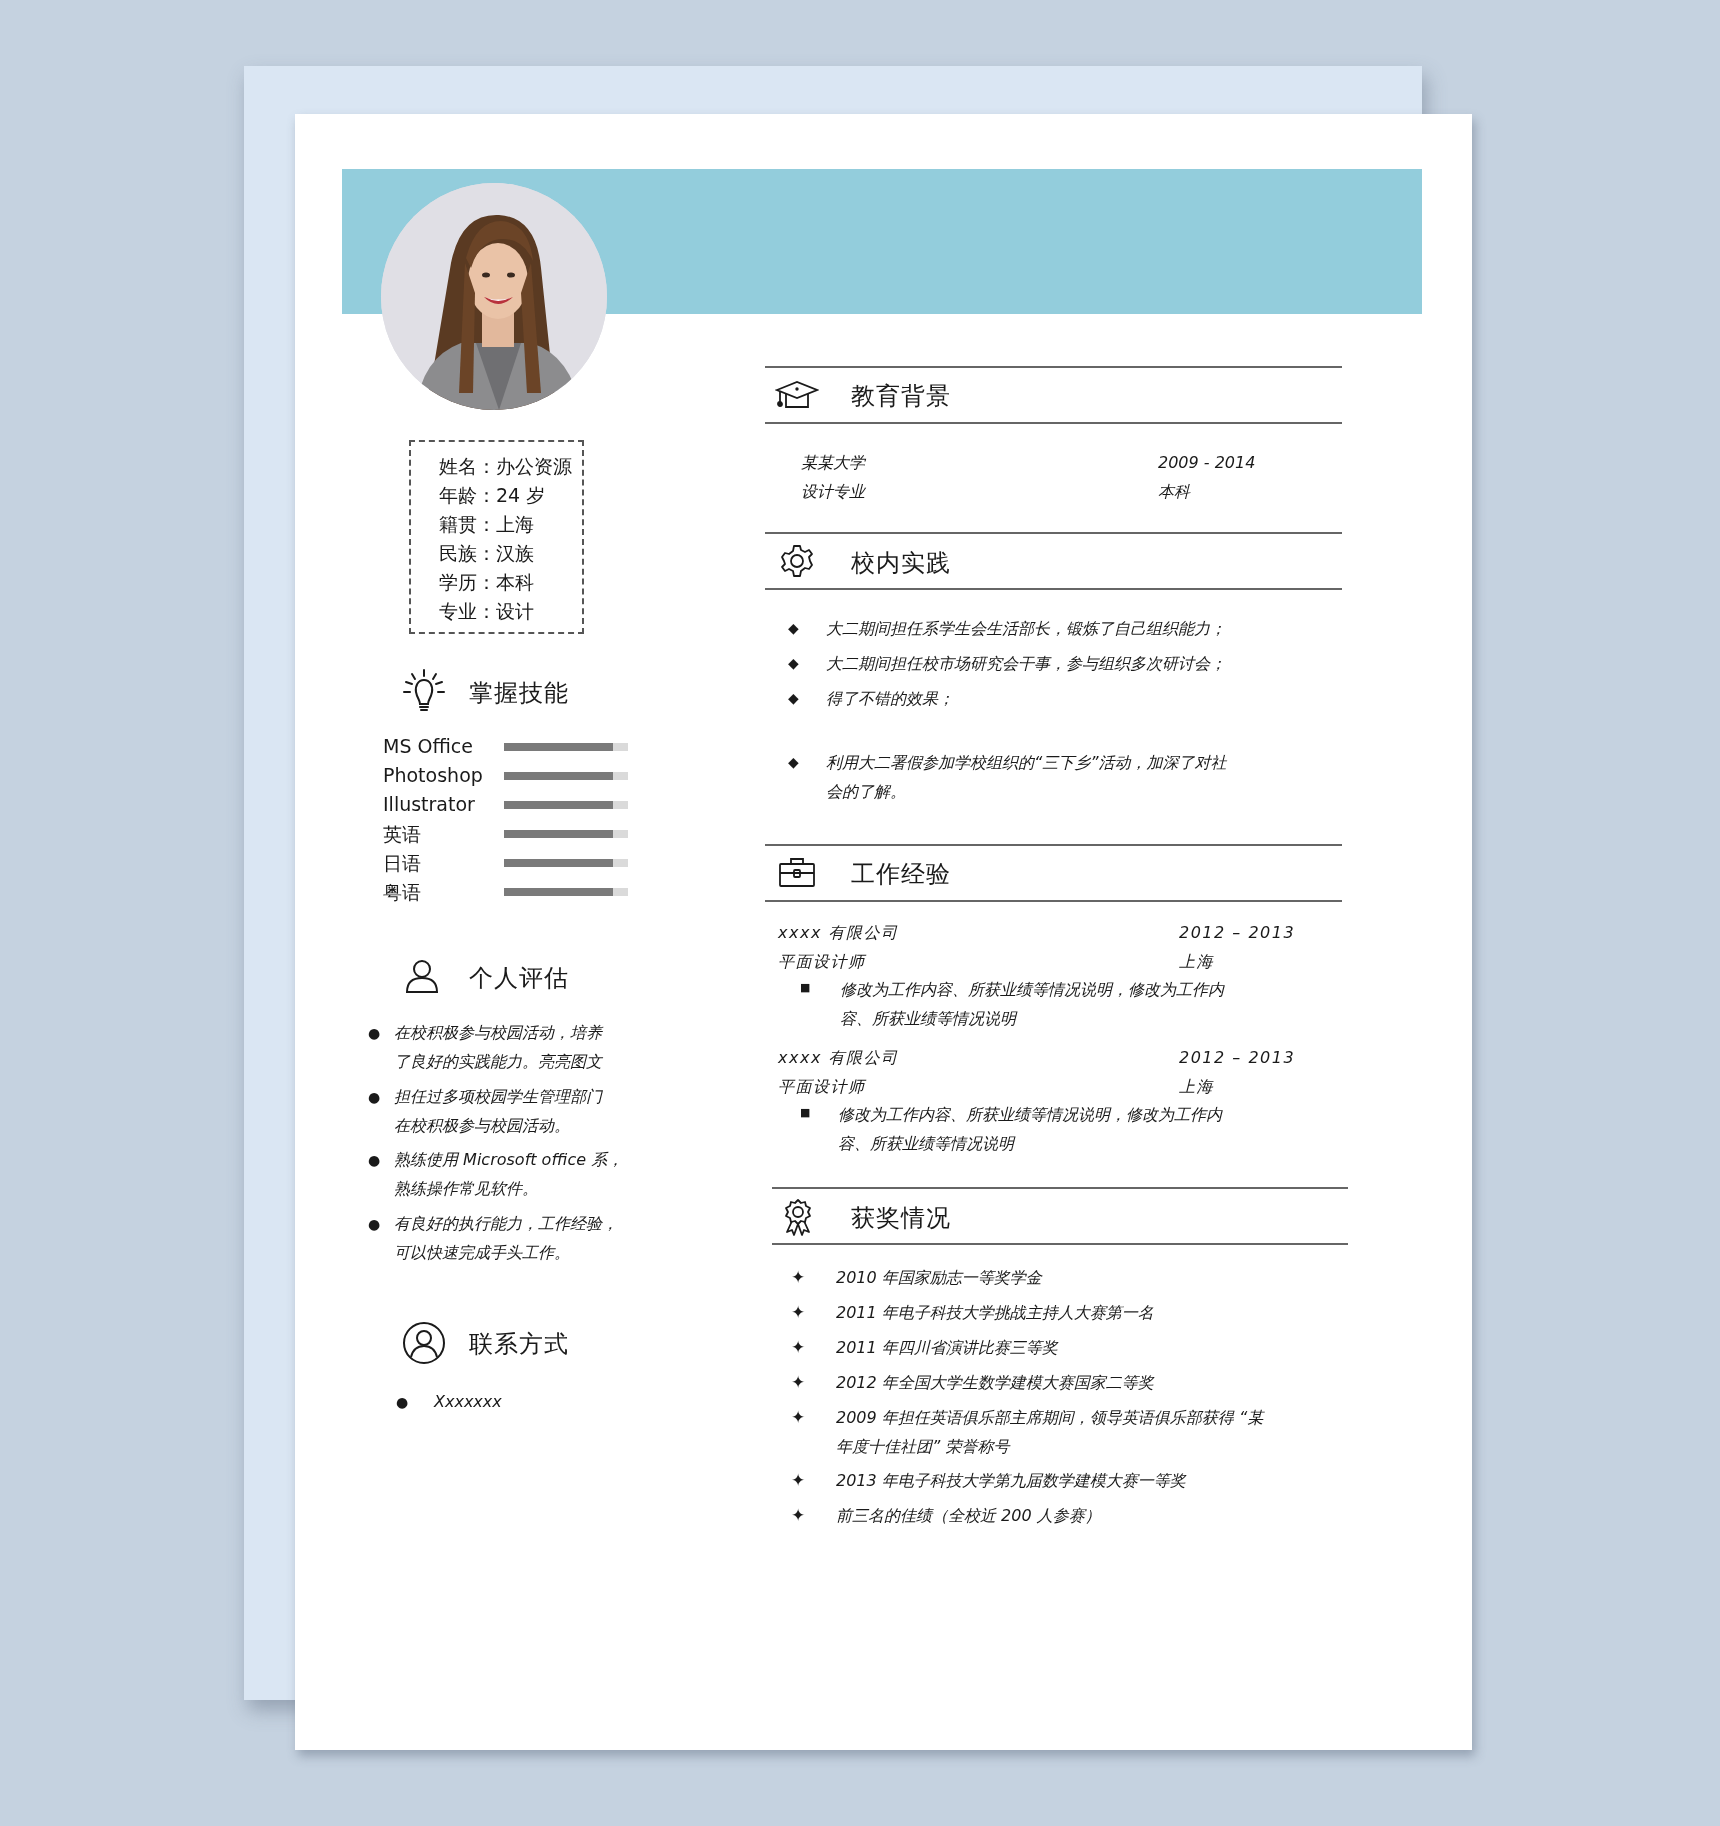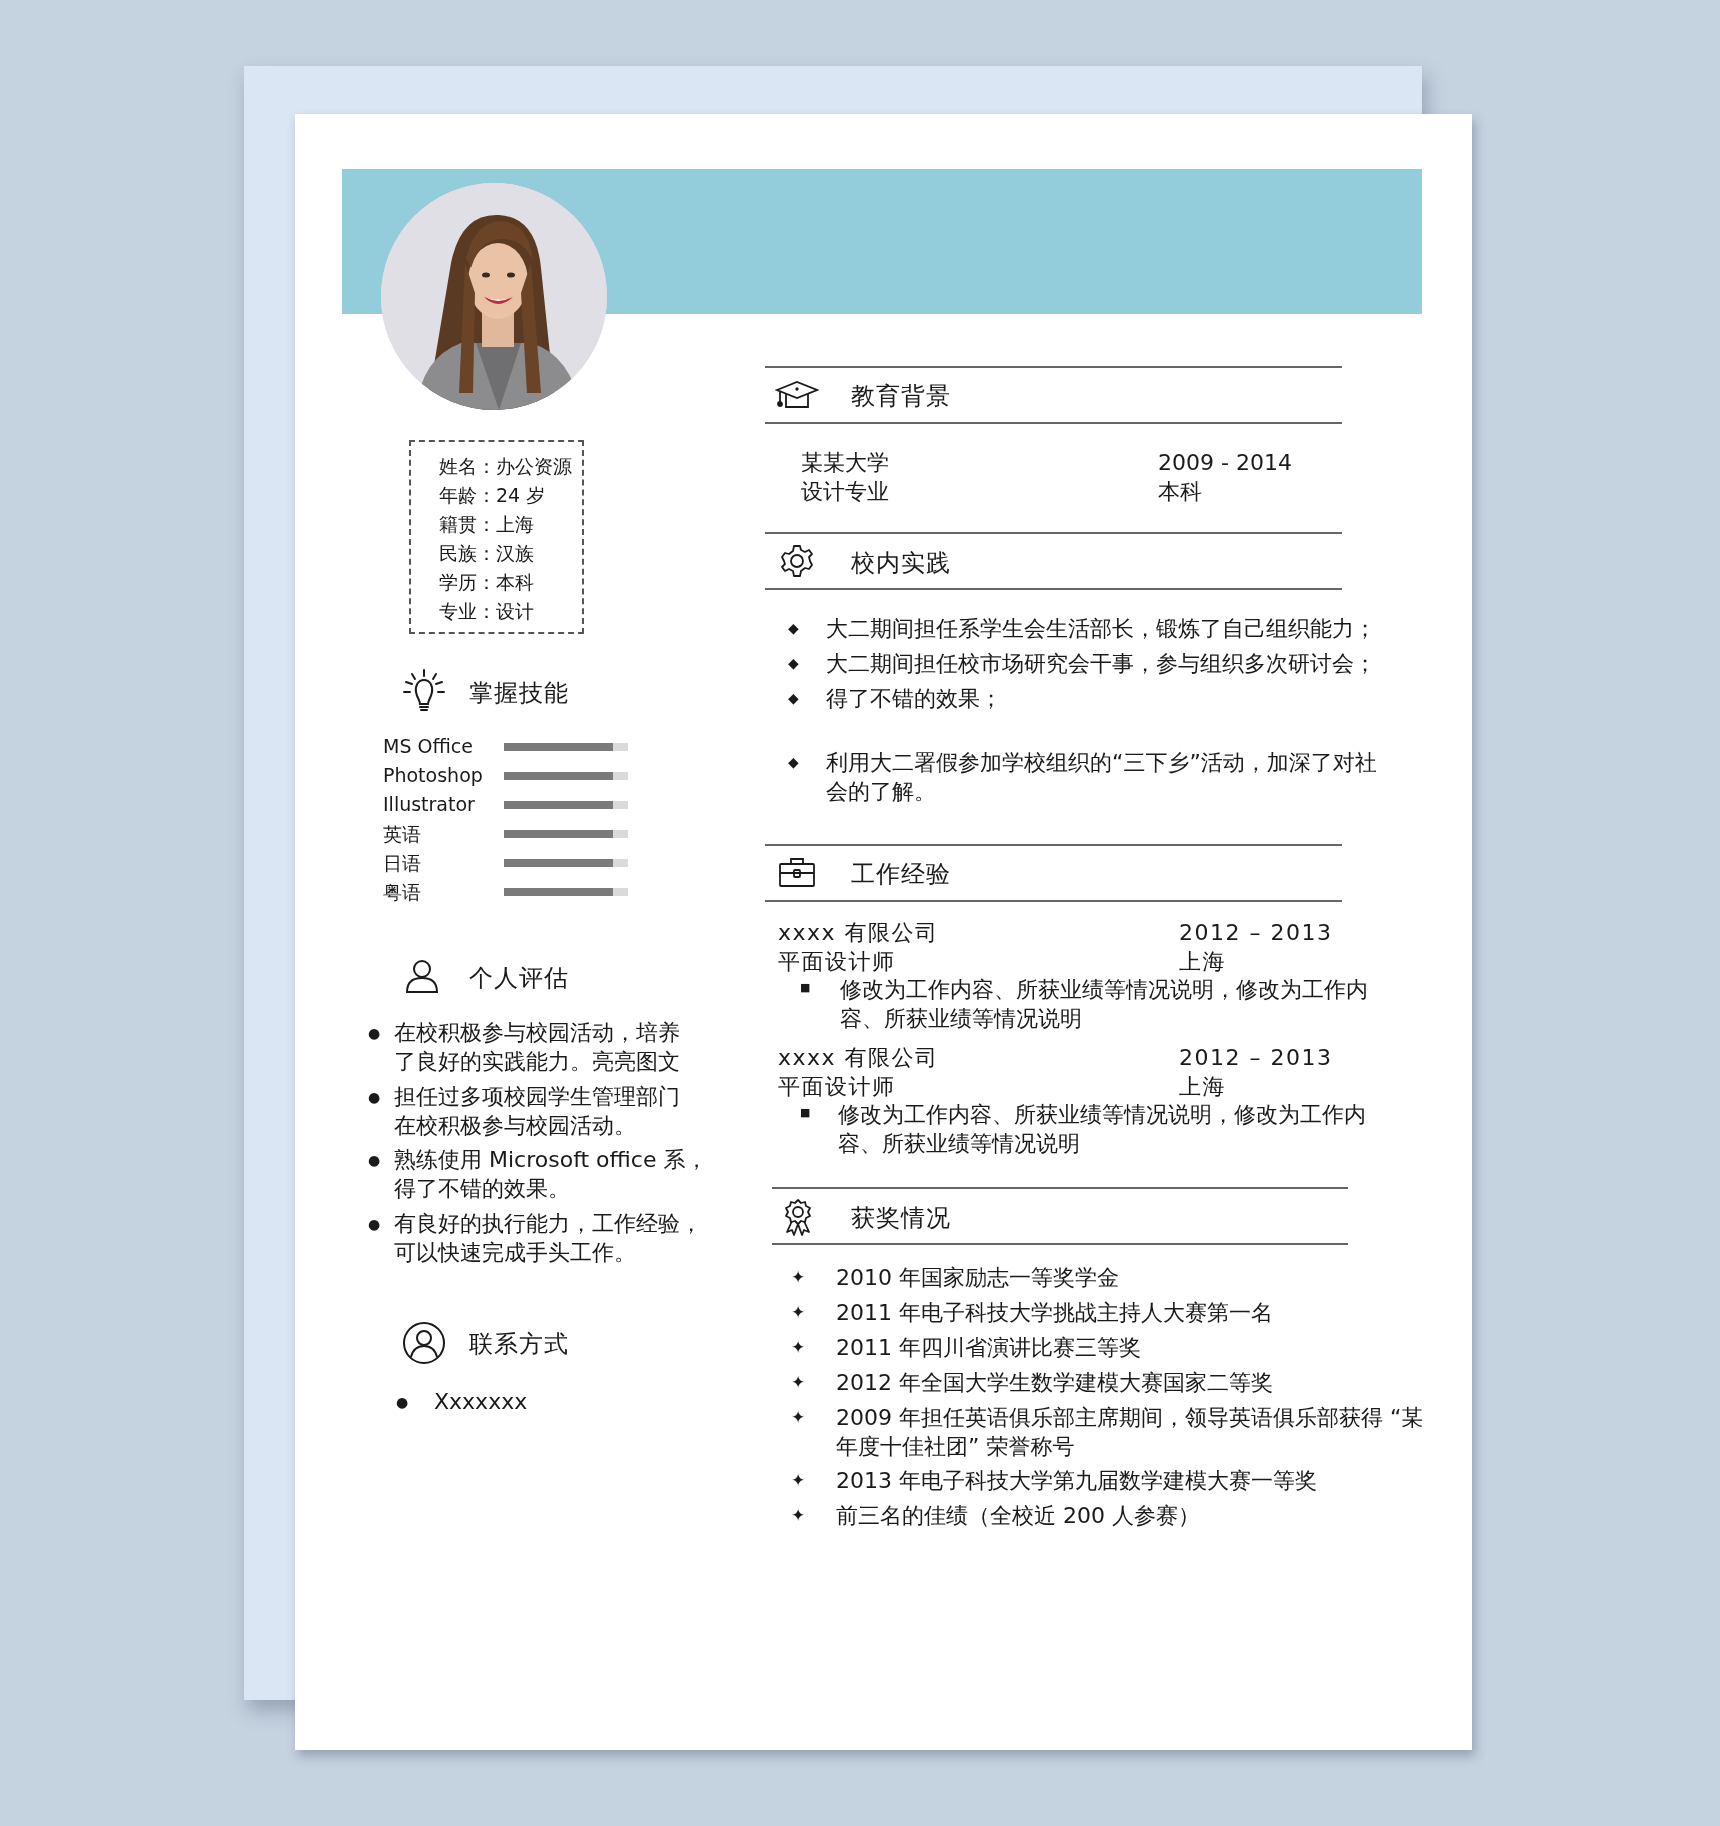--- a/index.html
+++ b/index.html
@@ -33,21 +33,21 @@
     position: absolute; left: 409px; top: 440px; width: 175px; height: 194px;
     border: 2px dashed #555;
     padding: 10px 0 0 28px;
   }
   .info-row { font-size: 19px; line-height: 29px; white-space: nowrap; }
   .sec-title { position: absolute; font-size: 24px; letter-spacing: 1px; color: #1a1a1a; white-space: nowrap; }
   .icon { position: absolute; }
   .skill-label { position: absolute; font-size: 19px; white-space: nowrap; }
   .skill-bar { position: absolute; height: 8px; background: #dadada; width: 124px; }
   .skill-fill { height: 8px; background: #7a7a7a; }
-  .txt { position: absolute; font-size: 22px; line-height: 29px; white-space: nowrap; }
+  .txt { position: absolute; font-size: 16px; line-height: 29px; white-space: nowrap; font-style: italic; }
   .bul { position: absolute; font-size: 14px; }
   .hline { position: absolute; height: 2px; background: #666; }
 </style>
 </head>
 <body>
 
 <div class="back-page"></div>
 
 <div class="front-page"></div>
 
@@ -152,21 +152,21 @@
 
   <div class="bul" style="left:368px;top:1089px">●</div>
   <div class="txt" style="left:394px;top:1082px">
       <div>担任过多项校园学生管理部门</div>
       <div>在校积极参与校园活动。</div>
     </div>
 
   <div class="bul" style="left:368px;top:1152px">●</div>
   <div class="txt" style="left:394px;top:1145px">
       <div>熟练使用 Microsoft office 系，</div>
-      <div>得了不错的效果。</div>
+      <div>熟练操作常见软件。</div>
     </div>
 
   <div class="bul" style="left:368px;top:1216px">●</div>
   <div class="txt" style="left:394px;top:1209px">
       <div>有良好的执行能力，工作经验，</div>
       <div>可以快速完成手头工作。</div>
     </div>
 </div>
 
 <svg class="icon" style="left:402px;top:1321px" width="44" height="44" viewBox="0 0 44 44">

